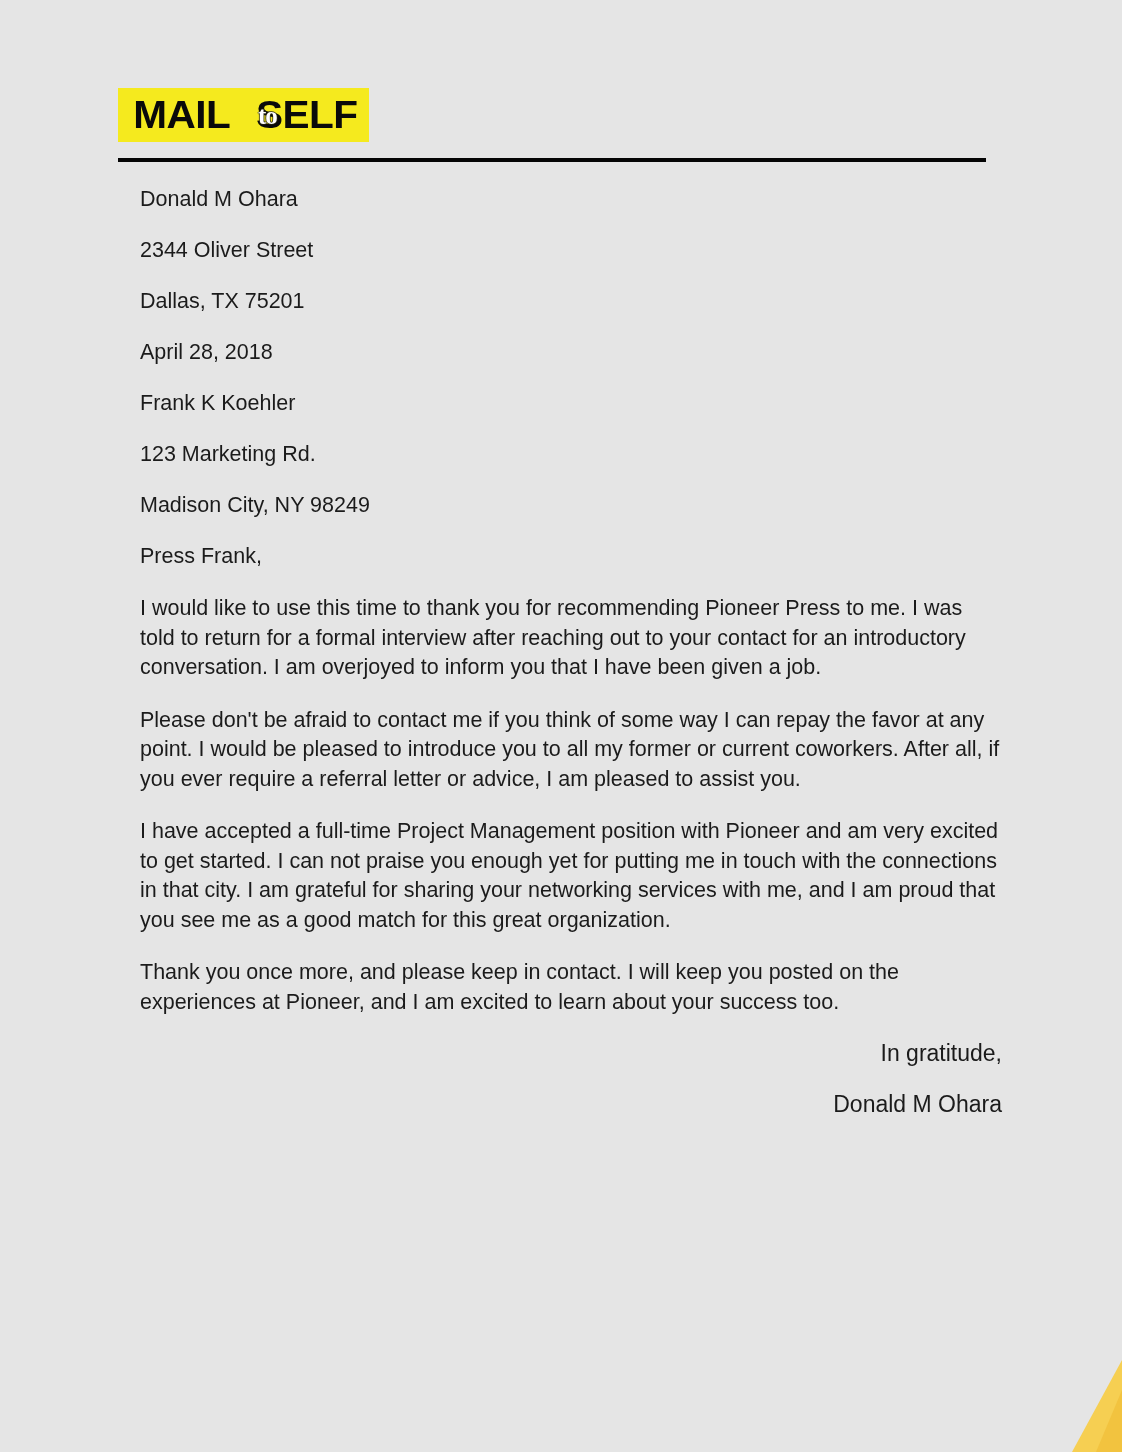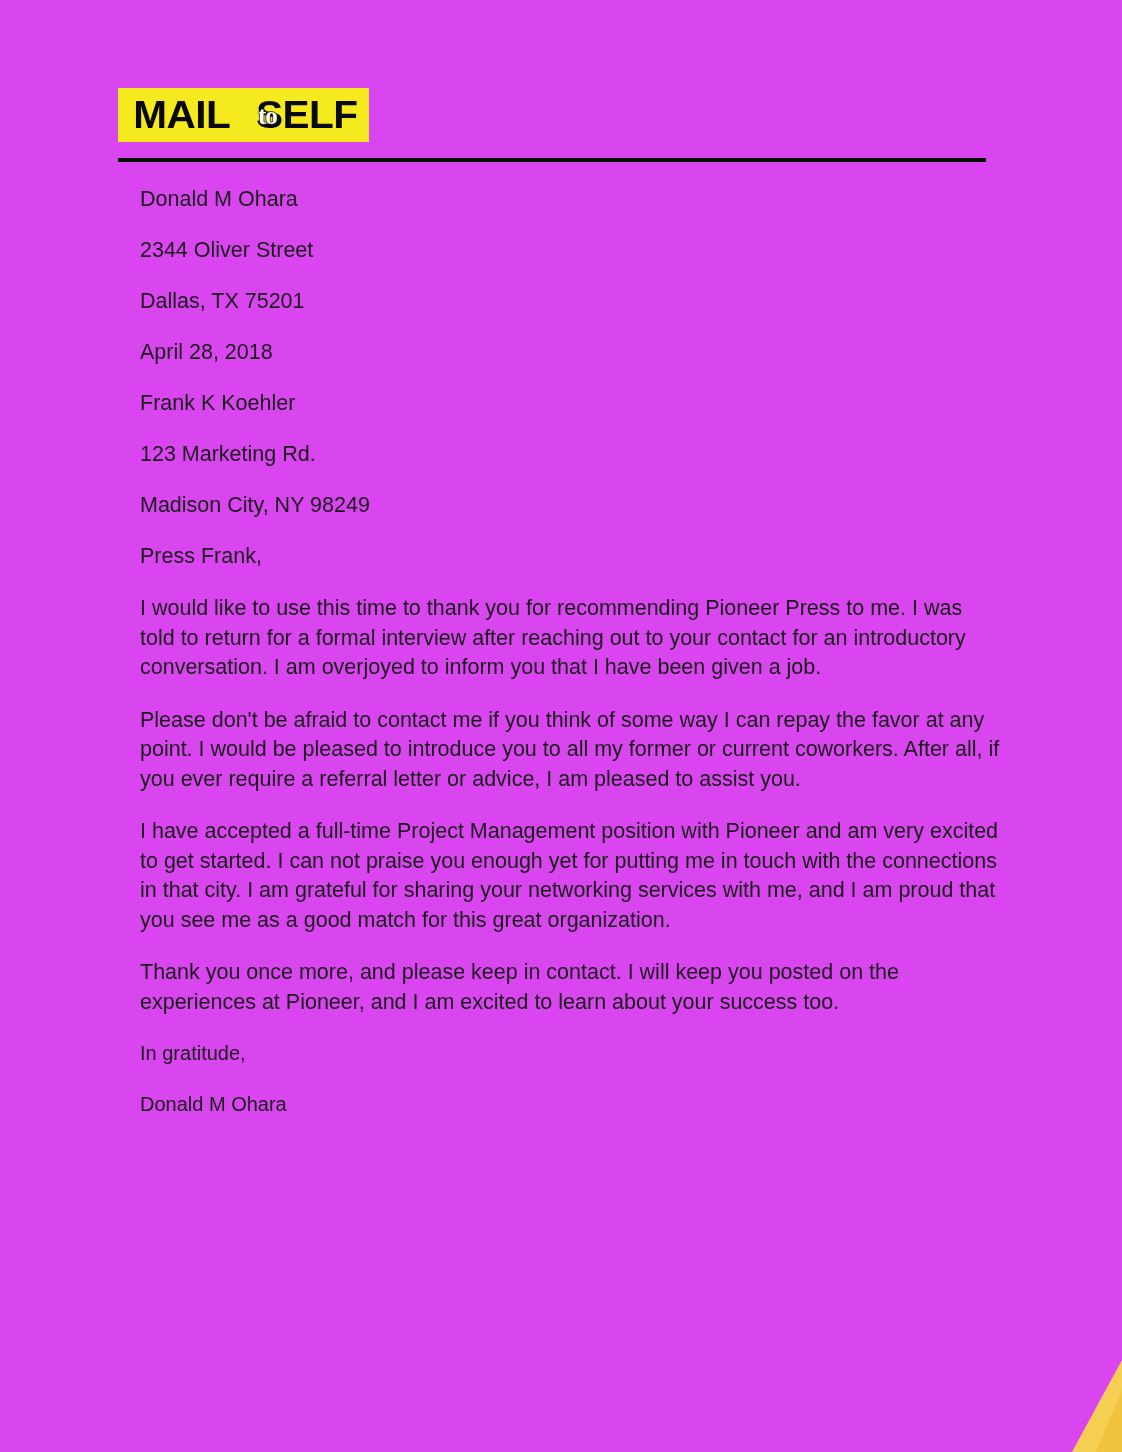--- a/index.html
+++ b/index.html
@@ -5,21 +5,21 @@
   html, body {
     margin: 0;
     padding: 0;
     background: #ffffff;
   }
 
   .page {
     position: relative;
     width: 1122px;
     height: 1452px;
-    background: #d946ef;
+    background: #e5e5e5;
     overflow: hidden;
     font-family: "Liberation Sans", sans-serif;
     -webkit-font-smoothing: antialiased;
   }
 
   
   .corner-wedge {
     position: absolute;
     right: 0;
     bottom: 0;
@@ -115,22 +115,23 @@
 
   .body-para {
     margin: 0 0 23px 0;
     font-size: 21.5px;
     line-height: 29.5px;
     text-align: left;
   }
 
   .closing-line {
     margin: 0 0 25px 0;
-    font-size: 20px;
+    font-size: 23px;
     line-height: 26px;
+    text-align: right;
   }
   .closing-line.last { margin-bottom: 0; }
 </style>
 </head>
 <body>
 
 <div class="page">
 
   <div class="header">
     <div class="logo" style="background: rgb(245, 234, 30);">

